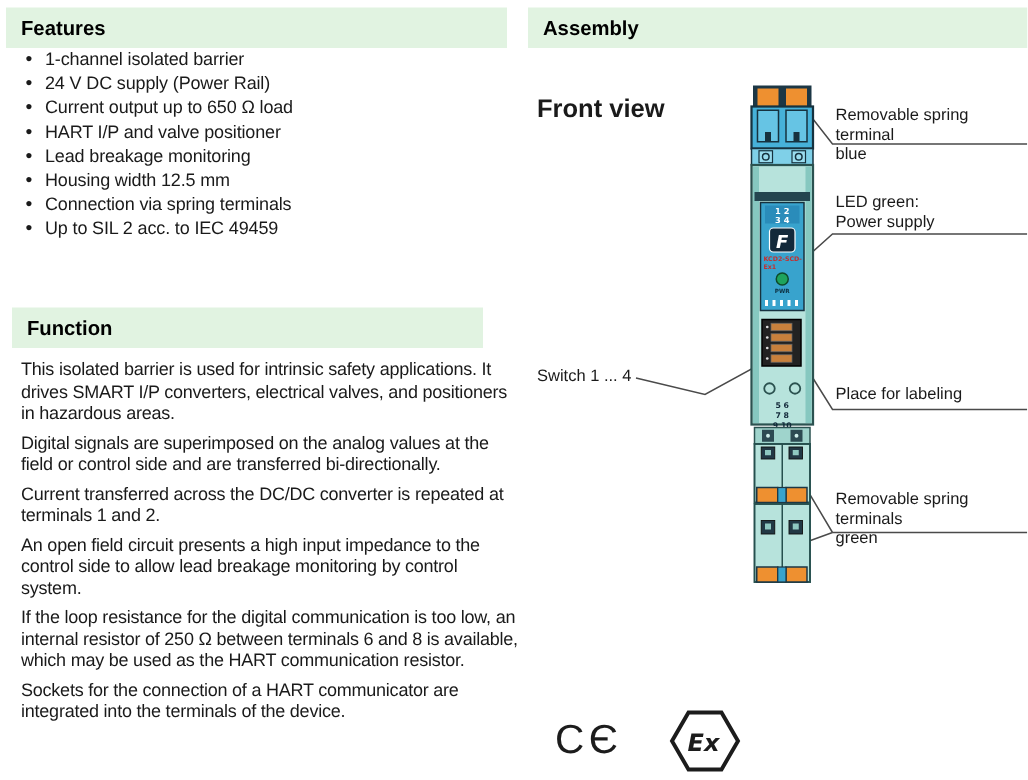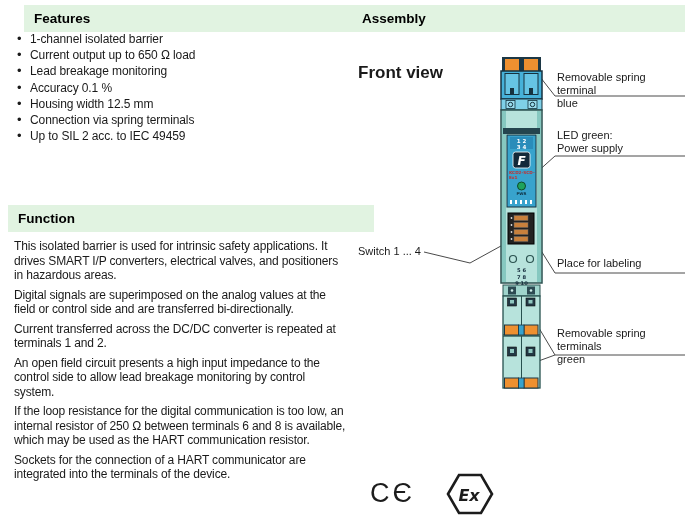--- a/index.html
+++ b/index.html
@@ -1,21 +1,21 @@
 <!DOCTYPE html>
 <html><head>
 <meta charset="utf-8">
 <style>
   html,body{margin:0;padding:0;background:#ffffff;}
   .page{position:relative;width:685px;height:520px;background:#ffffff;
         font-family:"Liberation Sans",sans-serif;color:#1a1a1a;overflow:hidden;}
   .band{position:absolute;height:27px;background:#e1f3e1;font-weight:bold;
         font-size:13.5px;line-height:27px;padding-left:10px;box-sizing:border-box;color:#000;}
-  .band-features{left:24px;top:5px;width:334px;}
-  .band-function{left:8px;top:205px;width:366px;}
+  .band-features{left:4px;top:5px;width:334px;}
+  .band-function{left:8px;top:205px;width:314px;}
   .band-assembly{left:352px;top:5px;width:354px;}
 
   .features-list{position:absolute;left:8px;top:31px;width:336px;margin:0;padding:0;list-style:none;}
   .features-list li{position:relative;padding-left:22px;font-size:12px;line-height:16.2px;letter-spacing:-0.1px;}
   .features-list li::before{content:"•";position:absolute;left:9px;top:0;font-size:13px;}
 
   .function-paras{position:absolute;left:8px;top:239px;width:338px;}
   .function-paras p{margin:0 0 5px 6px;font-size:12px;line-height:14.5px;letter-spacing:-0.15px;}
 
   .assembly-panel{position:absolute;left:352px;top:35px;width:333px;height:485px;}
@@ -36,23 +36,24 @@
 </head>
 <body>
 
 <div class="page">
 
   <div class="band band-features">
     <span>Features</span>
   </div>
   <ul class="features-list">
     <li>1-channel isolated barrier</li>
+    <li>24 V DC supply (Power Rail)</li>
     <li>Current output up to 650 Ω load</li>
+    <li>HART I/P and valve positioner</li>
     <li>Lead breakage monitoring</li>
-    <li>Accuracy 0.1 %</li>
     <li>Housing width 12.5 mm</li>
     <li>Connection via spring terminals</li>
     <li>Up to SIL 2 acc. to IEC 49459</li>
   </ul>
 
   <div class="band band-function">
     <span>Function</span>
   </div>
   <div class="function-paras">
     <p>This isolated barrier is used for intrinsic safety applications. It drives SMART I/P converters, electrical valves, and positioners in hazardous areas.</p>

